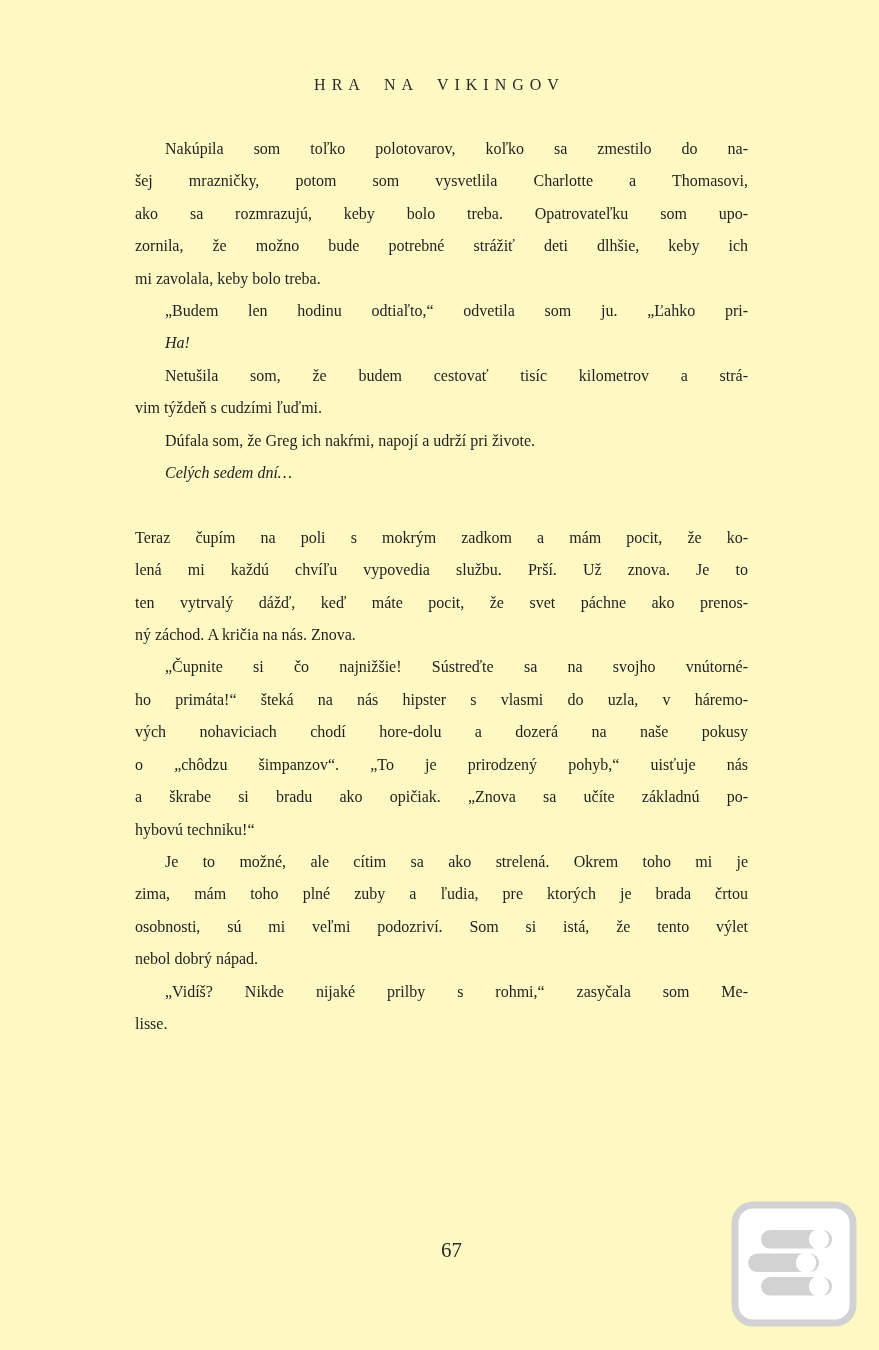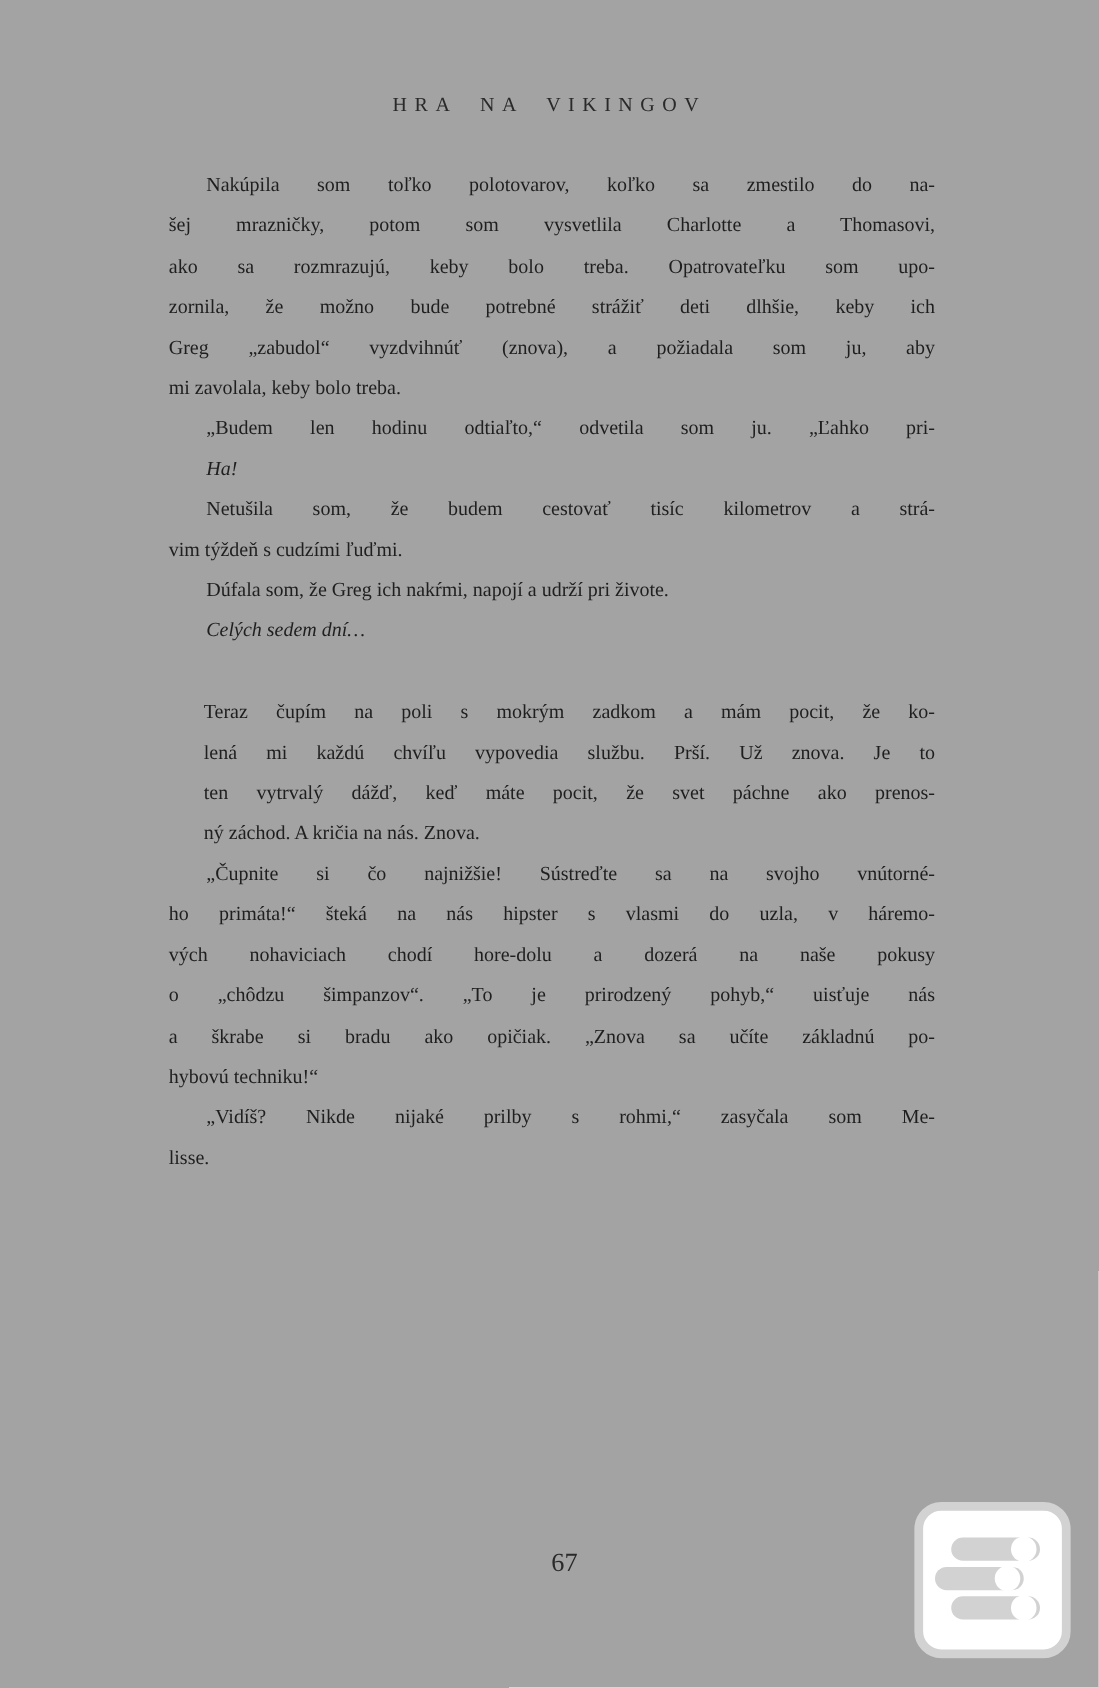--- a/index.html
+++ b/index.html
@@ -1,20 +1,20 @@
 <!DOCTYPE html>
 <html><head>
 <meta charset="utf-8">
 <style>
   html, body { margin: 0; padding: 0; background: #ffffff; }
   .page {
     position: relative;
     width: 879px;
     height: 1350px;
-    background: #a3a3a3;
+    background: #fef9c3;
     font-family: "Liberation Serif", serif;
     color: #1f1f1f;
     overflow: hidden;
   }
   .running-header {
     position: absolute;
     top: 76px;
     left: 0;
     width: 100%;
     text-align: center;
@@ -23,21 +23,21 @@
     word-spacing: 9px;
     color: #2a2a2a;
   }
   .text-block {
     position: absolute;
     left: 135px;
     top: 133px;
     width: 613px;
   }
   .para { margin: 0; }
-  .para.space-before { margin-top: 32.4px; margin-left: 28px; }
+  .para.space-before { margin-top: 32.4px; }
   .para.italic .line { font-style: italic; }
   .line {
     font-size: 16px;
     line-height: 32.4px;
     text-align: justify;
     text-align-last: justify;
   }
   .line.last { text-align-last: left; }
   .line.indent { padding-left: 30px; }
   .page-number {
@@ -63,21 +63,20 @@
 <div class="page">
 
   <div class="running-header">HRA NA VIKINGOV</div>
 
   <div class="text-block">
       <div class="para">
         <div class="line indent">Nakúpila som toľko polotovarov, koľko sa zmestilo do na-</div>
         <div class="line">šej mrazničky, potom som vysvetlila Charlotte a Thomasovi,</div>
         <div class="line">ako sa rozmrazujú, keby bolo treba. Opatrovateľku som upo-</div>
         <div class="line">zornila, že možno bude potrebné strážiť deti dlhšie, keby ich</div>
-        <div class="line">Greg „zabudol“ vyzdvihnúť (znova), a požiadala som ju, aby</div>
         <div class="line last">mi zavolala, keby bolo treba.</div>
       </div>
       <div class="para">
         <div class="line indent">„Budem len hodinu odtiaľto,“ odvetila som ju. „Ľahko pri-</div>
       </div>
       <div class="para italic">
         <div class="line last indent">Ha!</div>
       </div>
       <div class="para">
         <div class="line indent">Netušila som, že budem cestovať tisíc kilometrov a strá-</div>
@@ -95,20 +94,26 @@
         <div class="line">ten vytrvalý dážď, keď máte pocit, že svet páchne ako prenos-</div>
         <div class="line last">ný záchod. A kričia na nás. Znova.</div>
       </div>
       <div class="para">
         <div class="line indent">„Čupnite si čo najnižšie! Sústreďte sa na svojho vnútorné-</div>
         <div class="line">ho primáta!“ šteká na nás hipster s vlasmi do uzla, v háremo-</div>
         <div class="line">vých nohaviciach chodí hore-dolu a dozerá na naše pokusy</div>
         <div class="line">o „chôdzu šimpanzov“. „To je prirodzený pohyb,“ uisťuje nás</div>
         <div class="line">a škrabe si bradu ako opičiak. „Znova sa učíte základnú po-</div>
         <div class="line last">hybovú techniku!“</div>
+      </div>
+      <div class="para">
+        <div class="line indent">Je to možné, ale cítim sa ako strelená. Okrem toho mi je</div>
+        <div class="line">zima, mám toho plné zuby a ľudia, pre ktorých je brada črtou</div>
+        <div class="line">osobnosti, sú mi veľmi podozriví. Som si istá, že tento výlet</div>
+        <div class="line last">nebol dobrý nápad.</div>
       </div>
       <div class="para">
         <div class="line indent">„Vidíš? Nikde nijaké prilby s rohmi,“ zasyčala som Me-</div>
         <div class="line last">lisse.</div>
       </div>
     </div>
 
   <div class="page-number">67</div>
 
   <div class="watermark">

